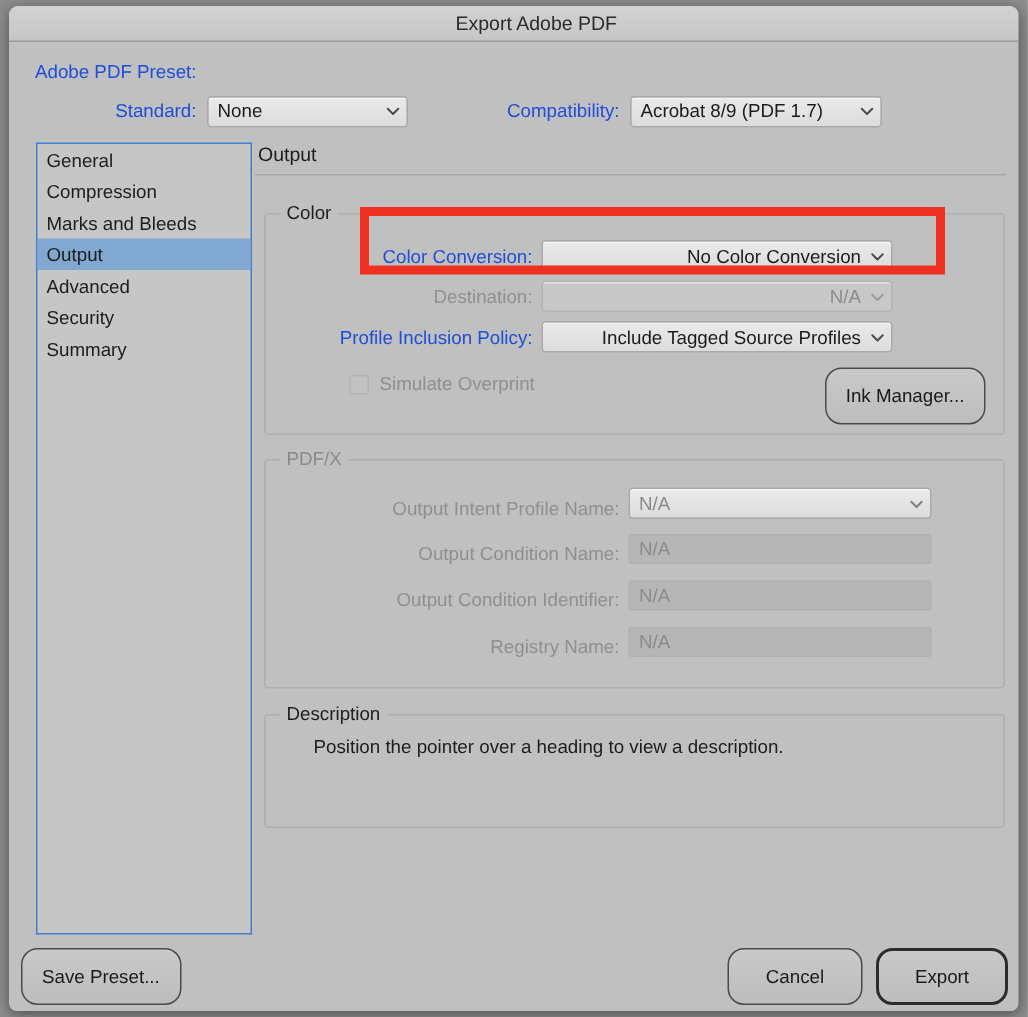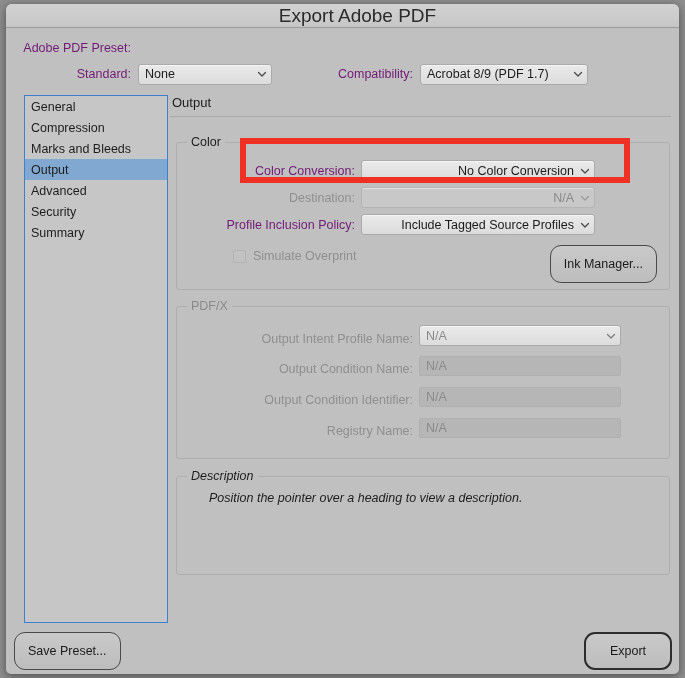--- a/index.html
+++ b/index.html
@@ -28,29 +28,29 @@
   }
   .titlebar {
     height: 23px;
     background: linear-gradient(to bottom, #d2d2d2 0%, #c6c6c6 100%);
     border-bottom: 1px solid #9b9b9b;
     display: flex;
     align-items: center;
     justify-content: center;
   }
   .titlebar .title {
-    font-size: 19px;
+    font-size: 13px;
     color: #2b2b2b;
     margin-left: 30px;
   }
 
   
   .lbl {
     font-size: 12.5px;
-    color: #701a75;
+    color: #1d4ed8;
     white-space: nowrap;
   }
   .lbl.dim { color: #8f8f8f; }
 
   .popup {
     position: relative;
     box-sizing: border-box;
     height: 21px;
     background: linear-gradient(to bottom, #eaeaea 0%, #dcdcdc 100%);
     border: 1px solid #aaa;
@@ -224,21 +224,21 @@
     display: flex; align-items: flex-end;
   }
   .xrow .lbl { width: 236px; text-align: right; margin-right: 6px; }
   .xrow .popup, .xrow .field-ro { width: 202px; }
   #row-intent-profile { top: 18px; }
   #row-condition-name { top: 49px; }
   #row-condition-id  { top: 80px; }
   #row-registry-name { top: 111px; }
 
   
-  #desc-group { left: 6px; top: 381px; width: 494px; height: 99px; font-style: italic; }
+  #desc-group { left: 6px; top: 381px; width: 494px; height: 76px; }
   #desc-text {
     position: absolute;
     left: 32px; top: 14px;
     font-size: 12.5px;
     color: #1d1d1d;
   }
 
   
   #save-preset-button { position: absolute; left: 8px; top: 628px; }
   #cancel-button { position: absolute; left: 479px; top: 628px; width: 90px; }
@@ -400,17 +400,18 @@
       </div>
     </div>
 
     <div class="group" id="desc-group">
       <span class="group-title">Description</span>
       <span id="desc-text">Position the pointer over a heading to view a description.</span>
     </div>
   </div>
 
   <button class="btn" id="save-preset-button">Save Preset...</button>
+  <button class="btn" id="cancel-button">Cancel</button>
   <button class="btn default" id="export-button">Export</button>
 
   <div id="highlight-box" style="border-color: rgb(239, 49, 36);"></div>
 
 </div>
 
 </body></html>

